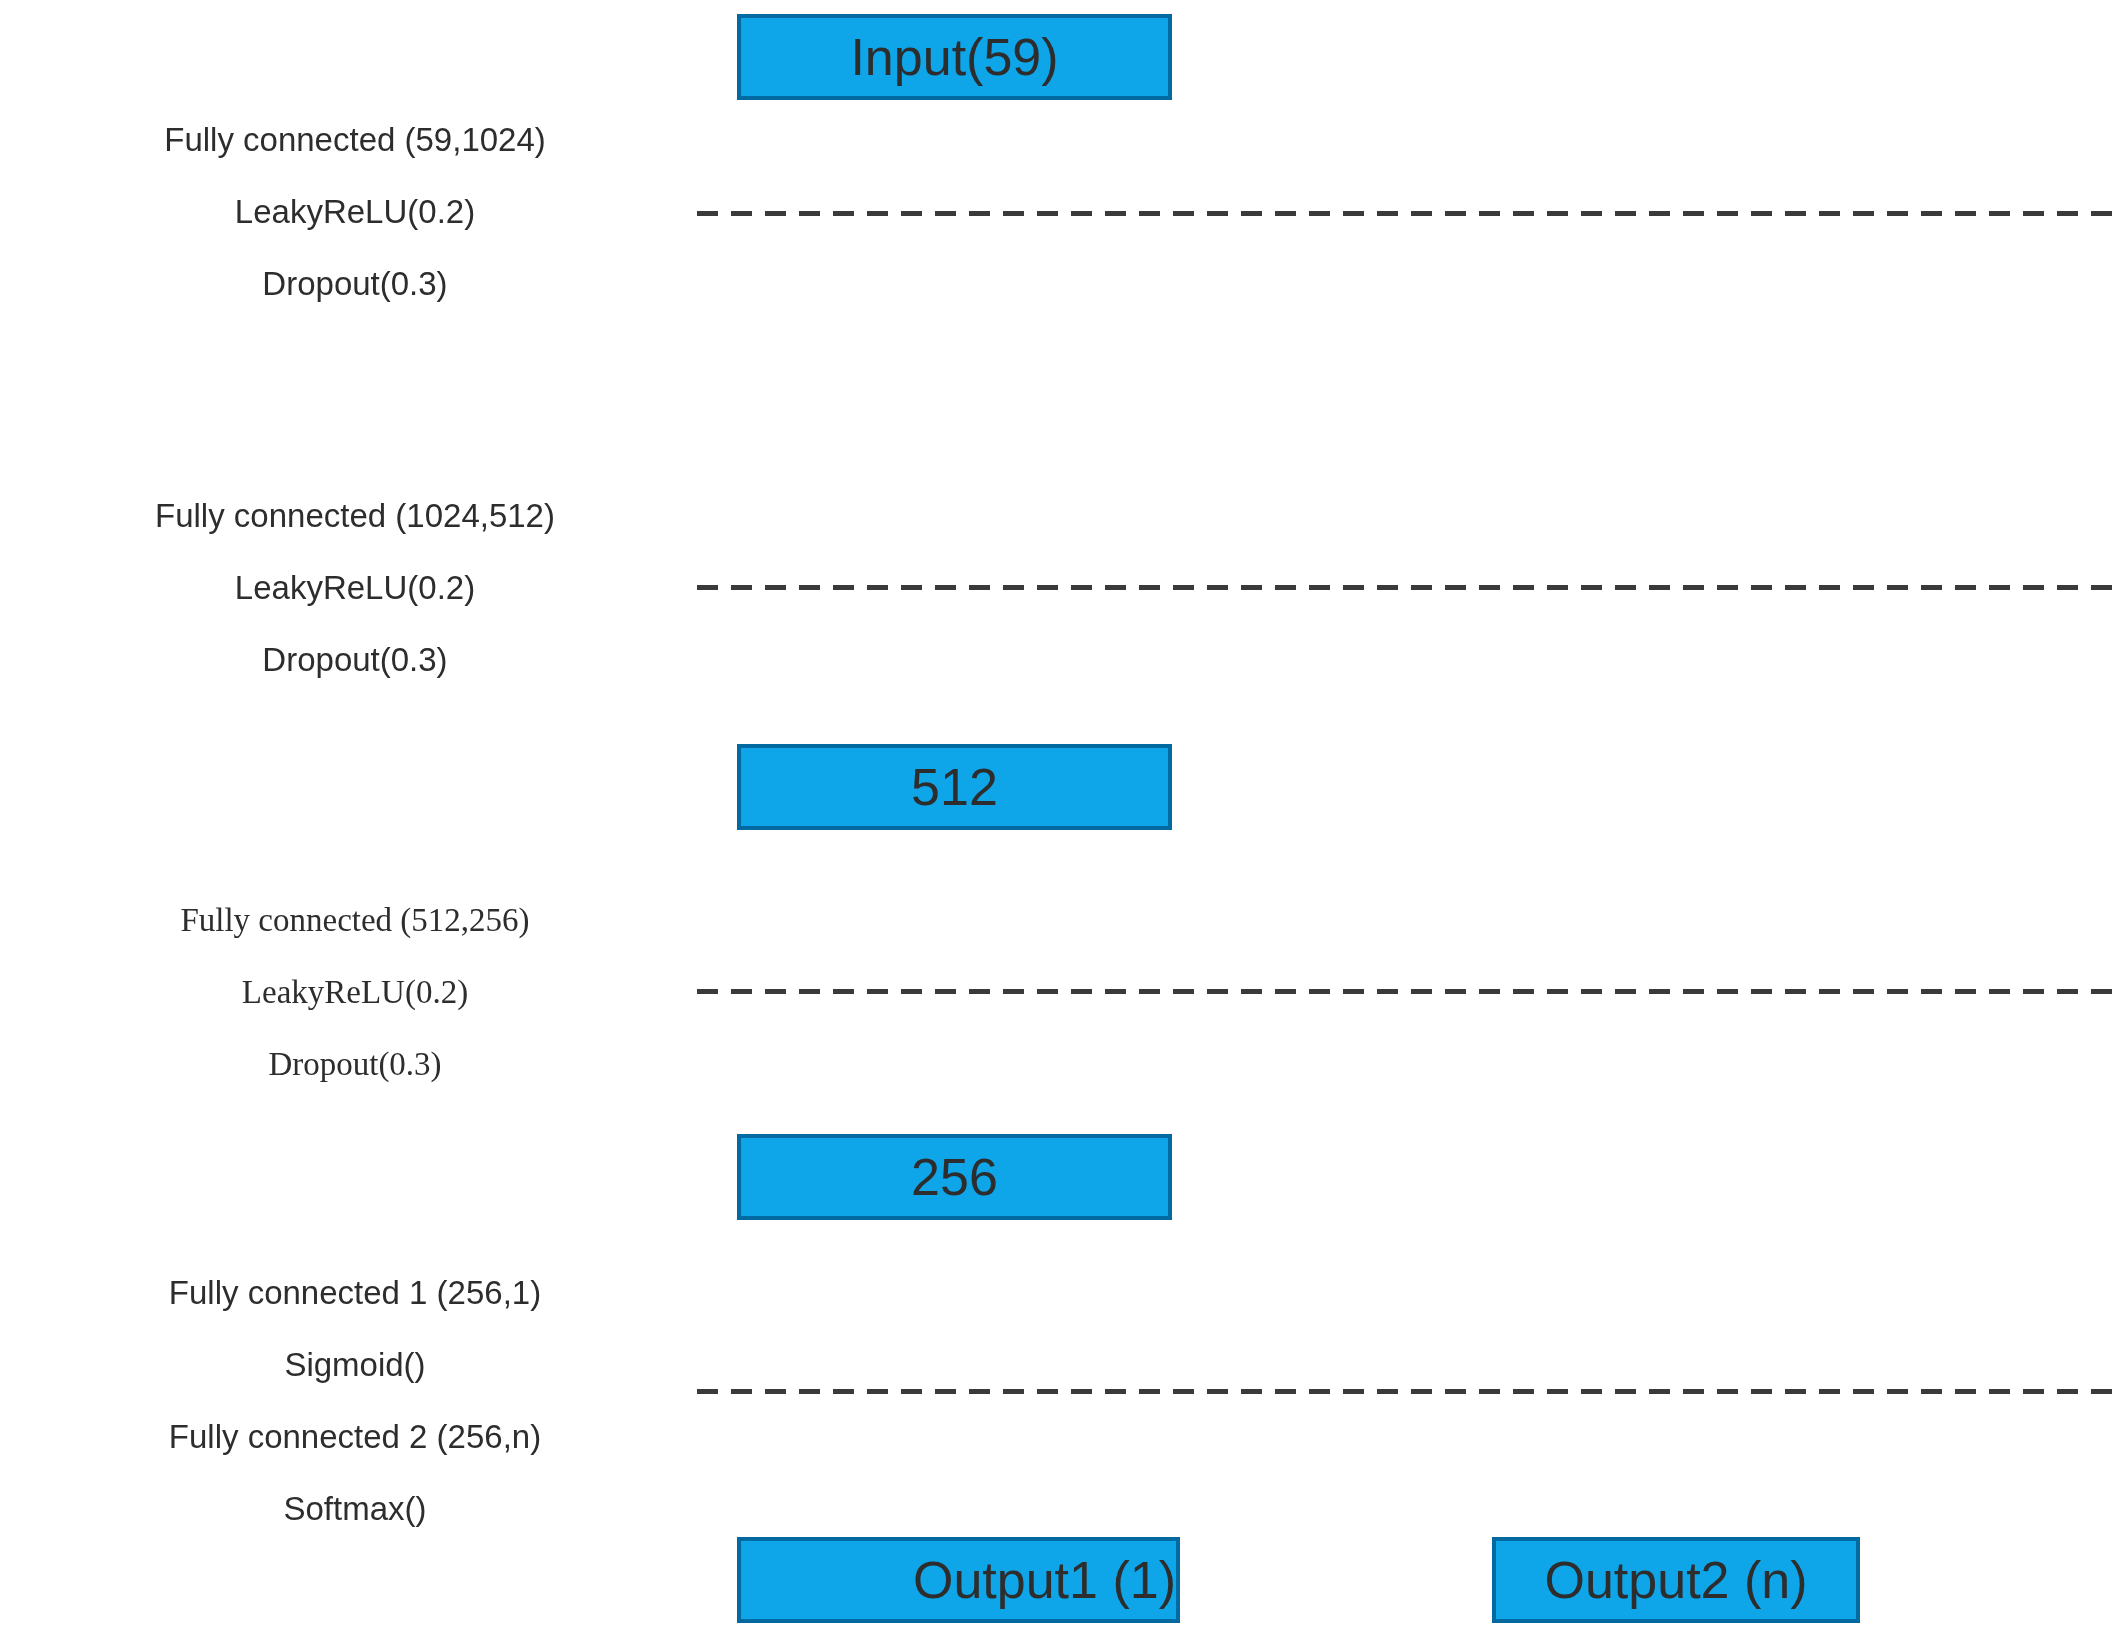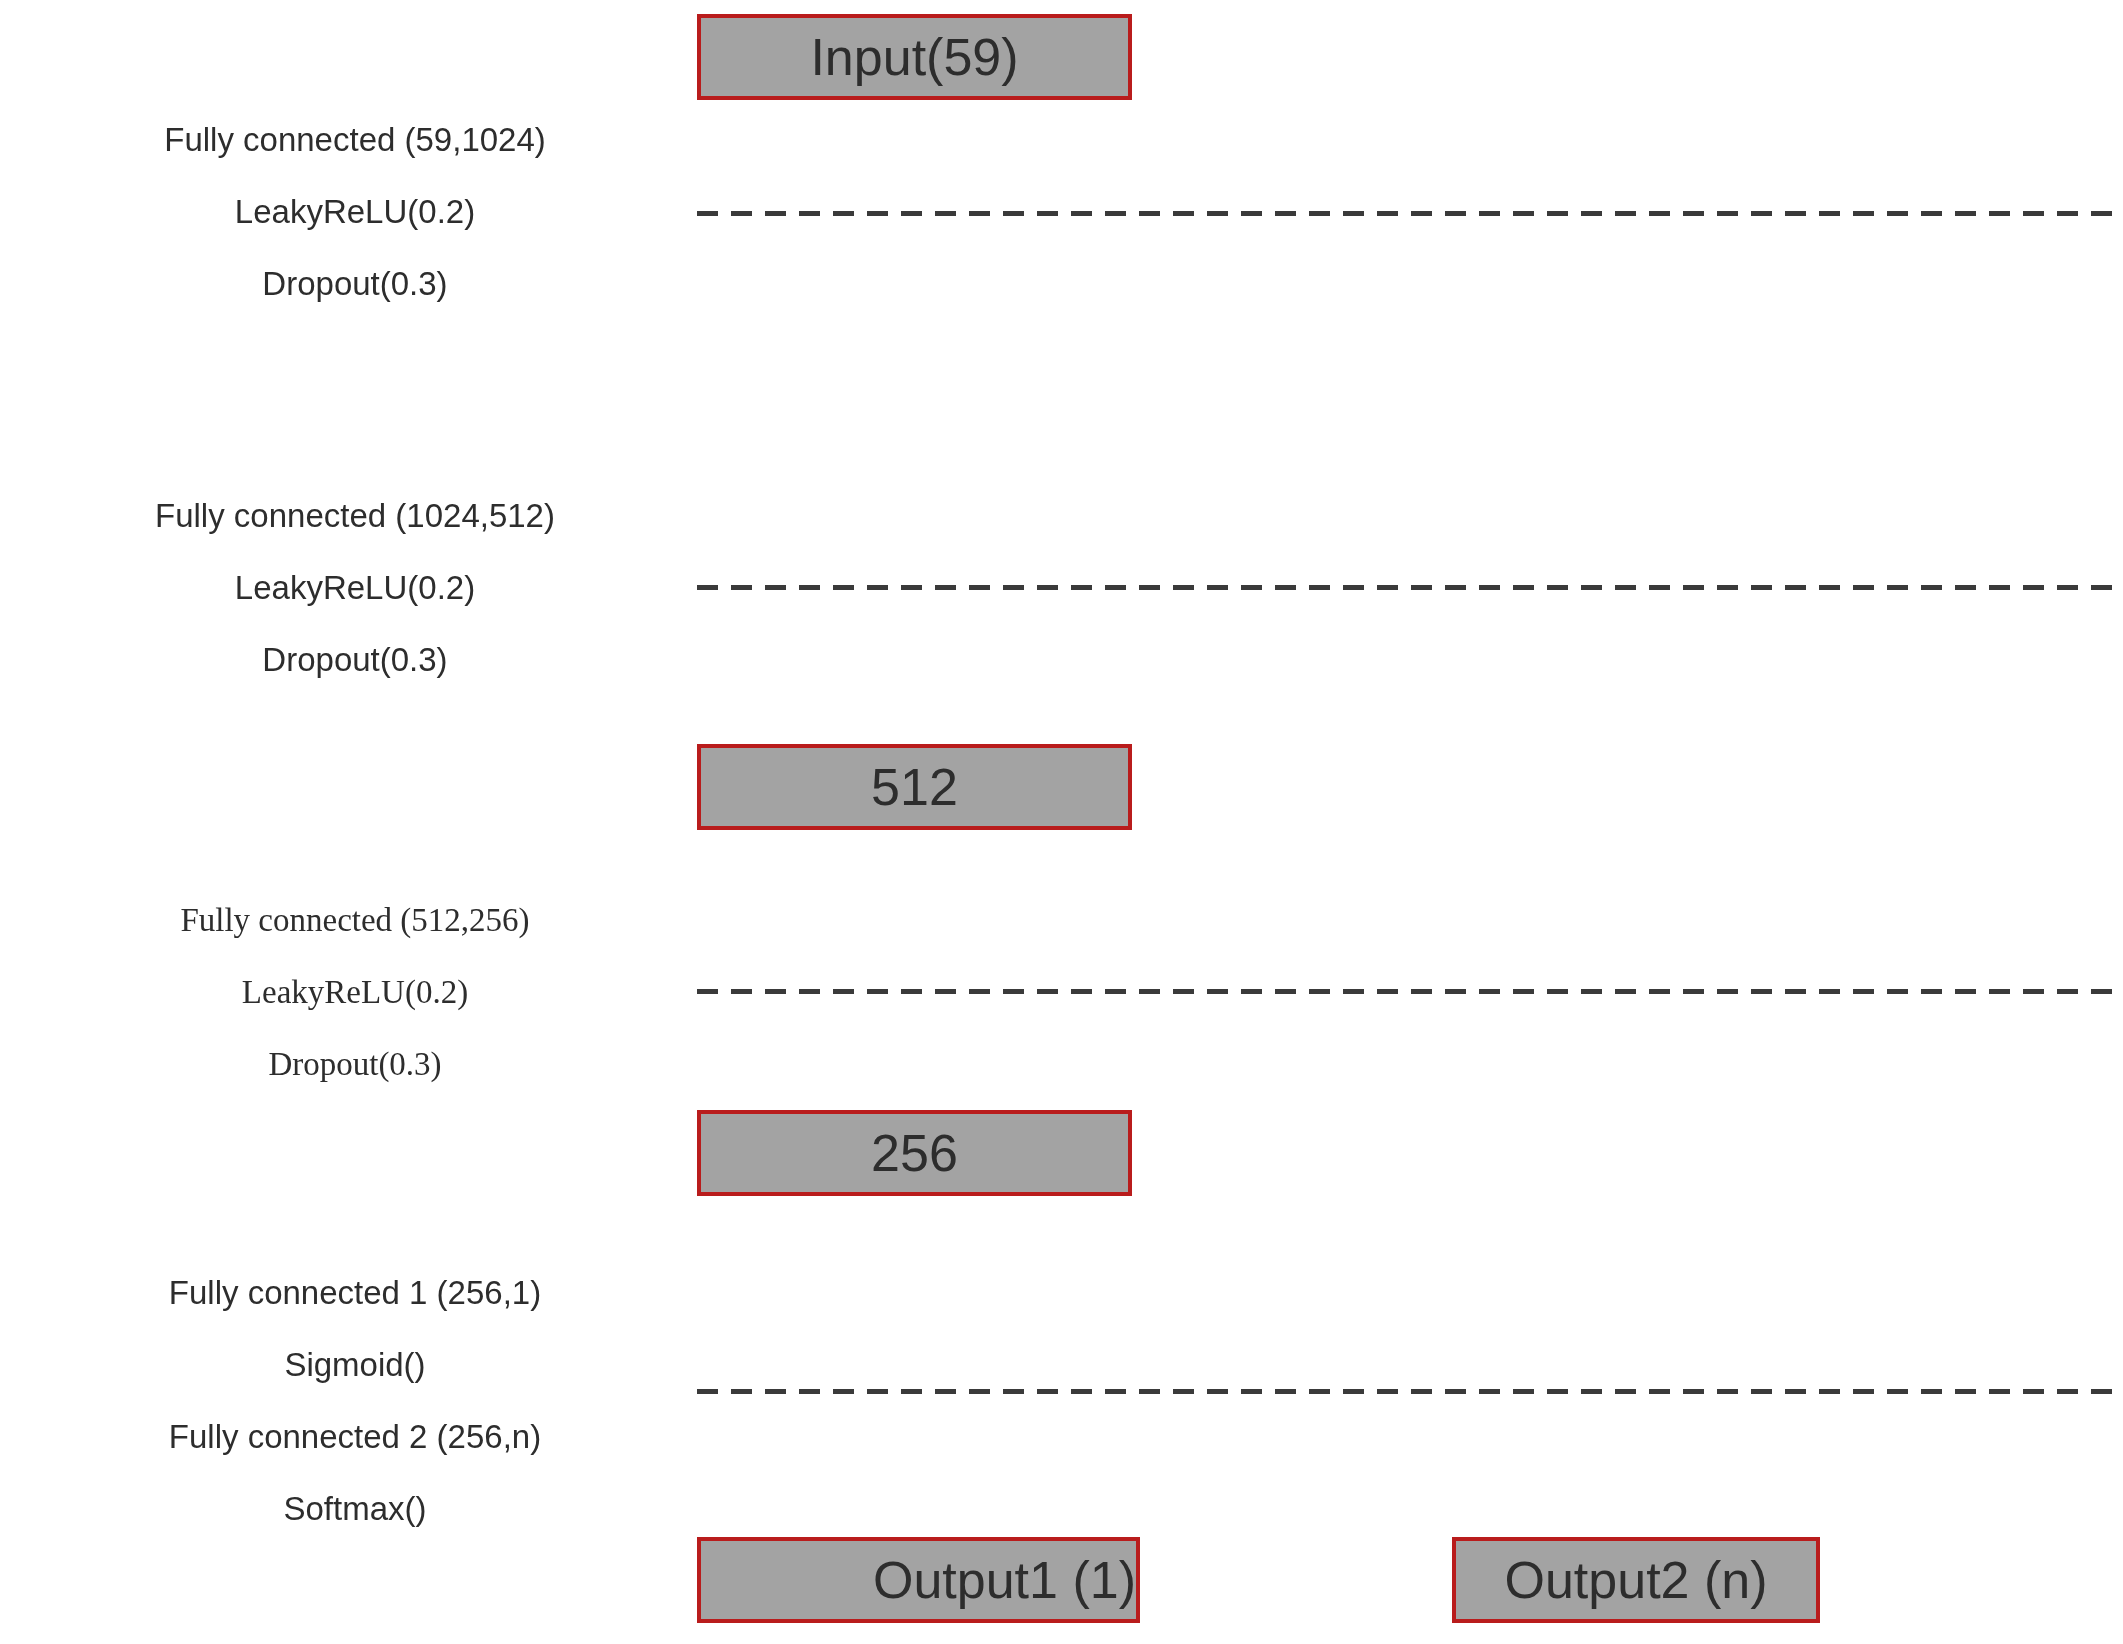--- a/index.html
+++ b/index.html
@@ -12,28 +12,29 @@
     width: 2123px;
     height: 1644px;
     background: #ffffff;
     overflow: hidden;
     font-family: "Liberation Sans", sans-serif;
     color: #2d2d2d;
   }
   .nn-box {
     position: absolute;
     box-sizing: border-box;
-    border: 4px solid #b91c1c;
-    background: #a3a3a3;
+    border: 4px solid #0369a1;
+    background: #0ea5e9;
     display: flex;
     align-items: center;
     justify-content: center;
     font-size: 52px;
     color: #2d2d2d;
     white-space: nowrap;
+    margin-left: 40px;
   }
   .label-block {
     position: absolute;
     left: 25px;
     width: 660px;
     text-align: center;
     font-size: 33px;
     line-height: 72px;
     color: #2d2d2d;
     white-space: nowrap;
@@ -81,21 +82,21 @@
   </div>
 
   <div class="label-block" style="top:884px;font-family:Liberation Serif, serif;">
     <div>Fully connected (512,256)</div>
     <div>LeakyReLU(0.2)</div>
     <div>Dropout(0.3)</div>
   </div>
 
   <div class="dashed-line" style="top:989px;"></div>
 
-  <div class="nn-box" style="left:697px; top:1110px; width:435px; height:86px;">
+  <div class="nn-box" style="left:697px; top:1134px; width:435px; height:86px;">
     <span>256</span>
   </div>
 
   <div class="label-block" style="top:1257px;">
     <div>Fully connected 1 (256,1)</div>
     <div>Sigmoid()</div>
     <div>Fully connected 2 (256,n)</div>
     <div>Softmax()</div>
   </div>
 

